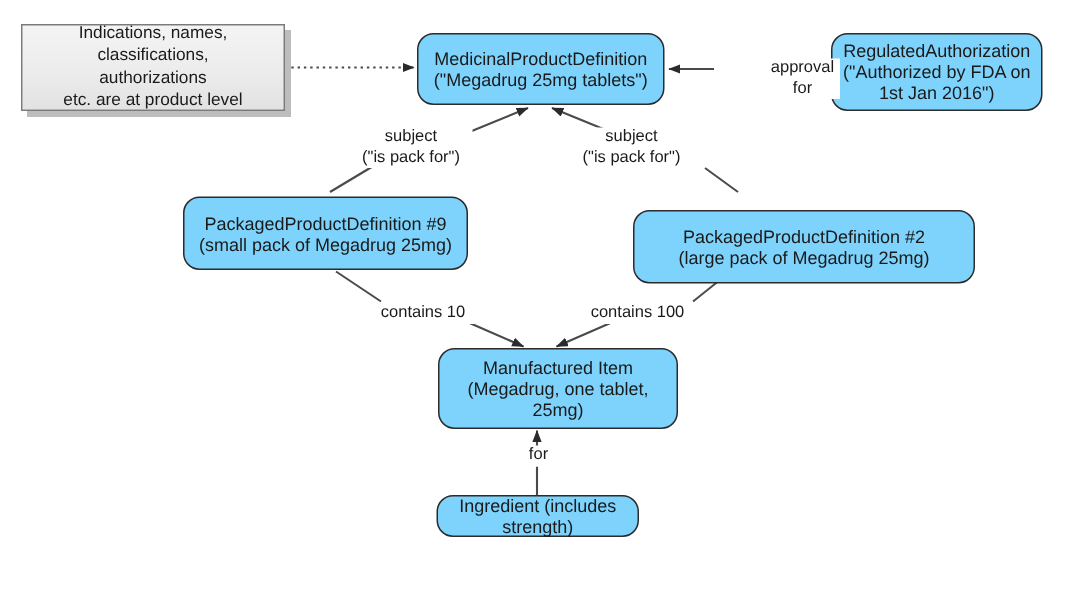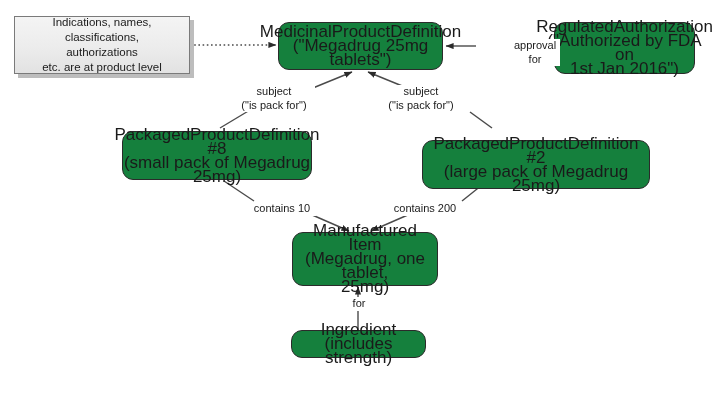--- a/index.html
+++ b/index.html
@@ -24,23 +24,23 @@
     pointer-events: none;
   }
   .node {
     position: absolute;
     box-sizing: border-box;
     display: flex;
     align-items: center;
     justify-content: center;
     text-align: center;
     color: #1a1a1a;
-    font-size: 17px;
+    font-size: 12px;
     line-height: 14px;
-    background: #15803d;
+    background: #7dd3fc;
     border: 1.6px solid #2b2b2b;
     border-radius: 11px;
     padding: 2px 6px;
     white-space: pre-line;
     z-index: 2;
   }
   .note {
     position: absolute;
     box-sizing: border-box;
     display: flex;
@@ -107,40 +107,40 @@
 classifications, authorizations
 etc. are at product level</div>
 
   <div class="node" style="left:278px; top:22px; width:165px; height:48px;">MedicinalProductDefinition
 ("Megadrug 25mg tablets")</div>
 
   <div class="node" style="left:554px; top:22px; width:141px; height:52px;">RegulatedAuthorization
 ("Authorized by FDA on
 1st Jan 2016")</div>
 
-  <div class="node" style="left:122px; top:131px; width:190px; height:49px;">PackagedProductDefinition #8
+  <div class="node" style="left:122px; top:131px; width:190px; height:49px;">PackagedProductDefinition #9
 (small pack of Megadrug 25mg)</div>
 
   <div class="node" style="left:400px; top:140px; width:228px; height:49px;margin-left:22px;">PackagedProductDefinition #2
 (large pack of Megadrug 25mg)</div>
 
-  <div class="node" style="left:292px; top:232px; width:146px; height:54px;">Manufactured Item
+  <div class="node" style="left:292px; top:232px; width:160px; height:54px;">Manufactured Item
 (Megadrug, one tablet,
 25mg)</div>
 
   <div class="node" style="left:291px; top:330px; width:135px; height:28px;">Ingredient (includes
 strength)</div>
 
   <div class="edge-label" style="left:474px; top:39px; width:48px;margin-left:36px;">approval for</div>
 
   <div class="edge-label" style="left:233px; top:85px; width:80px;">subject
 ("is pack for")</div>
 
   <div class="edge-label" style="left:380px; top:85px; width:80px;">subject
 ("is pack for")</div>
 
   <div class="edge-label" style="left:248px; top:202px; width:66px;">contains 10</div>
 
-  <div class="edge-label" style="left:388px; top:202px; width:72px;">contains 200</div>
+  <div class="edge-label" style="left:388px; top:202px; width:72px;">contains 100</div>
 
   <div class="edge-label" style="left:344px; top:297px; width:28px;">for</div>
 
 </div>
 
 </body></html>

